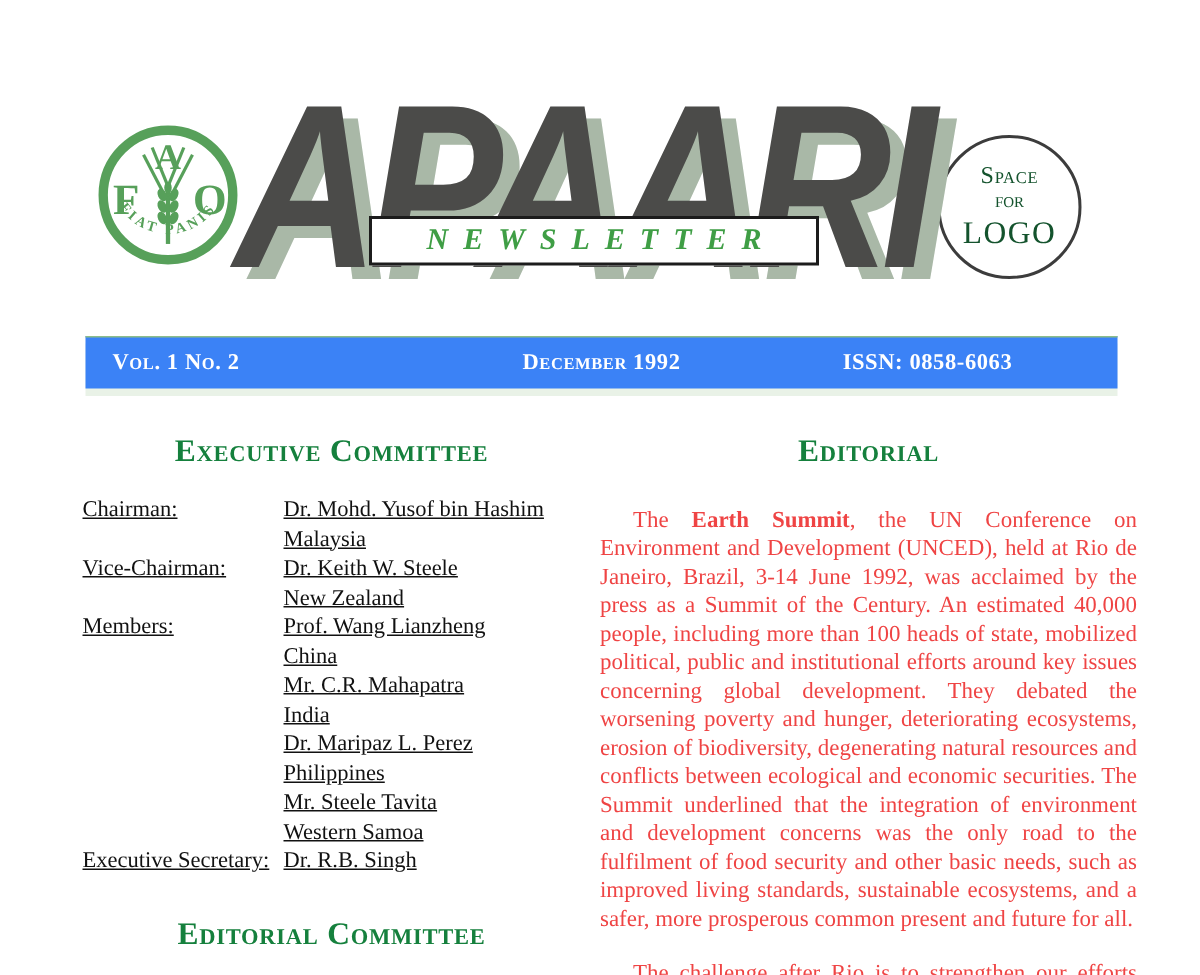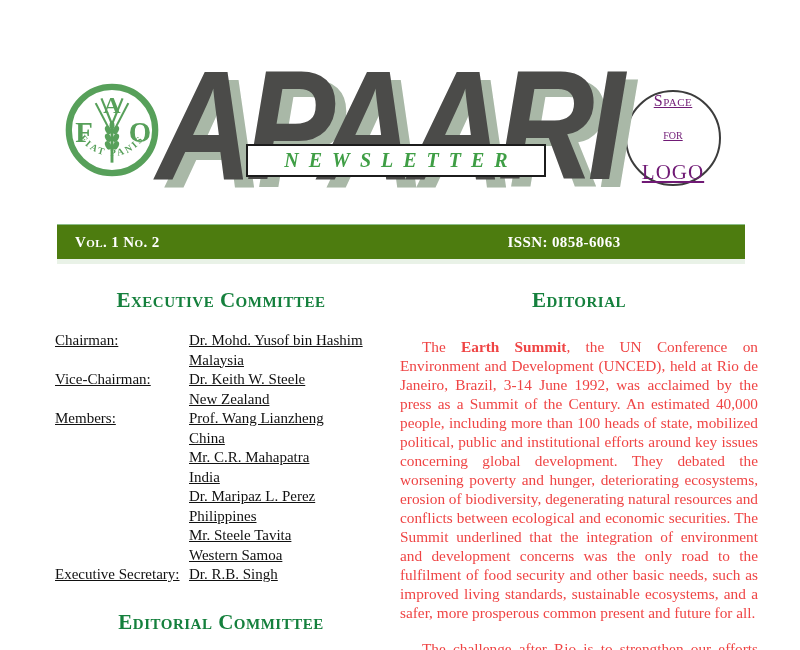--- a/index.html
+++ b/index.html
@@ -25,30 +25,30 @@
     background:#ffffff;border:2px solid #1c1c1c;z-index:5;
     display:flex;align-items:center;justify-content:center;
   }
   .news-band span{
     font-family:"Liberation Serif", serif;font-weight:bold;font-style:italic;
     font-size:20px;color:#3f9e45;letter-spacing:10px;padding-left:10px;
   }
   .logo-circle{
     position:absolute;left:625px;top:90px;width:92px;height:92px;
     border:2px solid #3c3c3c;border-radius:50%;background:#fff;
-    display:flex;flex-direction:column;align-items:center;justify-content:space-between;
-    color:#701a75;text-align:center;line-height:1.15;text-decoration:underline;
+    display:flex;flex-direction:column;align-items:center;justify-content:center;
+    color:#14532d;text-align:center;line-height:1.15;
   }
   .logo-circle .l1{font-variant:small-caps;font-size:16px;letter-spacing:.5px;}
   .logo-circle .l2{font-variant:small-caps;font-size:14px;}
   .logo-circle .l3{font-size:21px;letter-spacing:1px;}
   
   .banner{
     position:absolute;left:57px;top:224px;width:652px;height:34px;
-    background:#4d7c0f;color:#ffffff;
+    background:#3b82f6;color:#ffffff;
     padding:0 18px;display:flex;align-items:center;
     border-top:1px solid #8cbd89;
     box-shadow:0 5px 0 0 #e9f2e7;
   }
   .banner .cell{flex:1;font-weight:bold;font-size:15px;font-variant:small-caps;letter-spacing:.4px;}
   .banner .c{text-align:center;}
   .banner .r{text-align:center;font-variant:normal;}
   
   h2{
     margin:0;font-size:21px;font-weight:bold;font-variant:small-caps;
@@ -114,20 +114,21 @@
 </div>
 
 <div class="logo-circle">
   <div class="l1">Space</div>
   <div class="l2">for</div>
   <div class="l3">LOGO</div>
 </div>
 
 <div class="banner">
   <div class="cell">Vol. 1 No. 2</div>
+  <div class="cell c">December 1992</div>
   <div class="cell r">ISSN: 0858-6063</div>
 </div>
 
 <div class="left-col">
   <h2>Executive Committee</h2>
 
   <div class="exec-rows">
     <div class="row">
       <span>Chairman:</span>
       <span>Dr. Mohd. Yusof bin Hashim</span>

